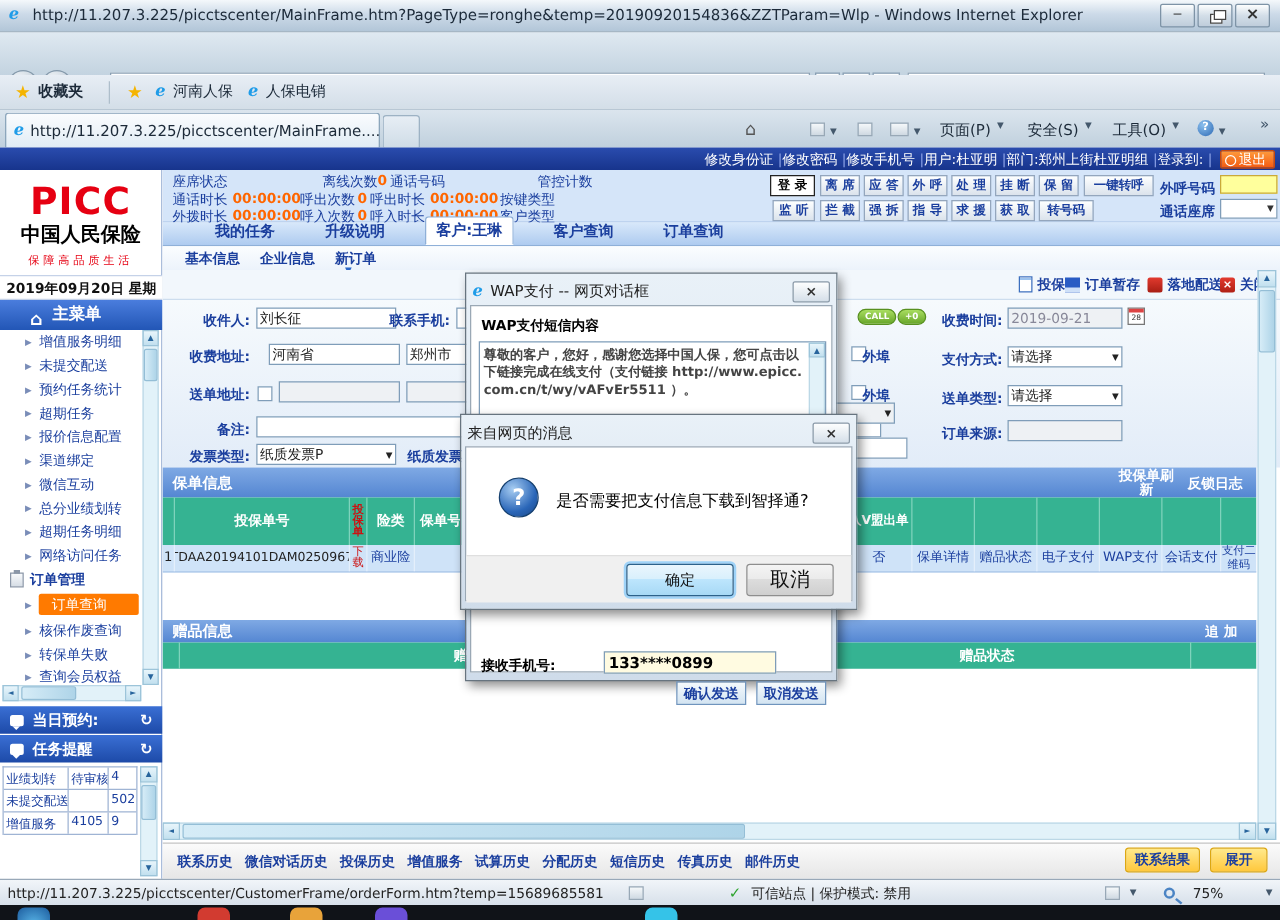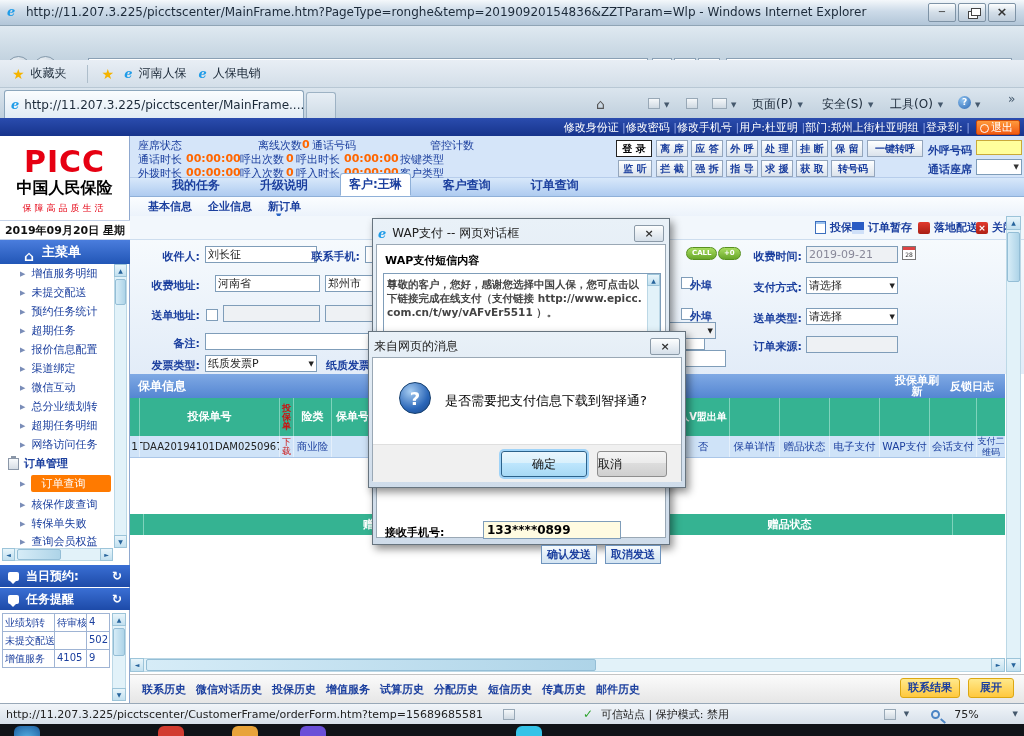--- a/index.html
+++ b/index.html
@@ -33,21 +33,21 @@
 .searchbox input{flex:1;border:0;outline:0;font-style:italic;color:#777;font-size:12px;font-family:inherit;background:transparent}
 .mag{width:9px;height:9px;border:2px solid #5a githubbb;border:2px solid #4b84c4;border-radius:50%;position:relative;margin-right:6px}
 .mag::after{content:"";position:absolute;left:7px;top:8px;width:6px;height:2px;background:#4b84c4;transform:rotate(40deg)}
 #favbar{left:0;top:60px;width:1024px;height:28px;background:linear-gradient(#e8eef5,#d3dee8);border-bottom:1px solid #b8c7d4;display:flex;align-items:center}
 .star{color:#f5b400;font-size:14px}
 .star::before{content:"★"}
 .favlnk{color:#1c2a39;margin-left:6px}
 #tabrow{left:0;top:88px;width:1024px;height:30px;background:linear-gradient(#dbe5ee,#c0d0dd)}
 .tab-active{left:4px;top:90px;width:300px;height:28px;background:linear-gradient(#fafcfe,#e1ecf5);border:1px solid #8ca6bc;border-bottom:0;border-radius:3px 3px 0 0;display:flex;align-items:center;gap:5px;padding:0 6px;font-size:12px;color:#1c2a39}
 .tab-stub{left:306px;top:92px;width:30px;height:26px;background:linear-gradient(#e7eef5,#cfdce6);border:1px solid #9db2c4;border-bottom:0;border-radius:3px 3px 0 0}
-.cmditem{color:#1c2a39;font-size:12px;display:flex;align-items:center;gap:5px}
+.cmditem{color:#1c2a39;font-size:12px;display:flex;gap:5px}
 .tridown{font-size:7px;color:#44586c}
 .tridown::before{content:"▼"}
 .homeico::before{content:"⌂";font-size:14px;color:#555}
 .grayico{display:inline-block;width:12px;height:11px;border:1px solid #98a8b6;background:linear-gradient(#f5f8fa,#cfd9e2)}
 .helpico{display:inline-block;width:13px;height:13px;border-radius:50%;background:radial-gradient(circle at 35% 30%,#8cc0ee,#2d69b4);color:#fff;font-size:9px;font-weight:bold;text-align:center;line-height:13px}
 .helpico::before{content:"?"}
 .chev::before{content:"»";color:#44586c}
 
 #userbar{left:0;top:118px;width:1024px;height:18px;background:linear-gradient(#2a4cae,#17348c);display:flex;align-items:center;justify-content:flex-end;padding-right:4px}
 #userbar .lnk{color:#fff;font-size:11px;white-space:nowrap}
@@ -130,21 +130,21 @@
 .ybtn{position:absolute;height:20px;background:linear-gradient(#ffe98c,#ffc83d);border:1px solid #dca712;border-radius:3px;color:#1b3f9e;font-size:11px;font-weight:bold;text-align:center;line-height:18px}
 
 .dlg{position:absolute;background:linear-gradient(#e9f1f8,#cfdcea);border:1px solid #67747f;box-shadow:3px 4px 8px rgba(0,0,0,.45);padding:3px}
 .dlg-title{height:22px;display:flex;align-items:center;gap:6px;padding:0 2px;color:#222;font-size:12px}
 .dlg-close{margin-left:auto;width:30px;height:17px;border:1px solid #8b9aa8;border-radius:2px;background:linear-gradient(#fdfefe,#d5dfe9);text-align:center;line-height:15px;font-size:11px;font-weight:bold;color:#333}
 .dlg-close::before{content:"×"}
 .dlg-body{background:#fff;border:1px solid #9aa8b5;position:relative}
 .qicon{position:absolute;width:32px;height:32px;border-radius:50%;background:radial-gradient(circle at 35% 28%,#a7cdf2,#2a66b8 62%,#1b4584);border:1px solid #16406f;color:#fff;font-weight:bold;font-size:18px;line-height:31px;text-align:center}
 .qicon::before{content:"?"}
 .btn-ok{position:absolute;background:linear-gradient(#eaf6fd,#d9f0fc 45%,#bee6fd 46%,#a7d9f5);border:1px solid #2c628b;border-radius:3px;box-shadow:0 0 0 2px #9fd3f8;font-size:12px;color:#111;text-align:center}
-.btn-gray{position:absolute;background:linear-gradient(#f4f4f4,#ebebeb 45%,#dddddd 46%,#cfcfcf);border:1px solid #8e8e8e;border-radius:3px;font-size:12px;color:#111;text-align:left}
+.btn-gray{position:absolute;background:linear-gradient(#f4f4f4,#ebebeb 45%,#dddddd 46%,#cfcfcf);border:1px solid #8e8e8e;border-radius:3px;font-size:16px;color:#111;text-align:center}
 .btn-blue{position:absolute;background:linear-gradient(#f5fafd,#d3e4f2);border:1px solid #6f94bd;font-size:11px;font-weight:bold;color:#1b3f9e;text-align:center}
 
 #statusbar{left:0;top:703px;width:1024px;height:21px;background:linear-gradient(#f1f5f9,#d7e0ea);border-top:1px solid #98a8b8;display:flex;align-items:center;padding:0 6px;gap:8px}
 #statusbar .txt{font-size:11px;color:#222;white-space:nowrap}
 .greencheck{color:#2da32d;font-weight:bold}
 .greencheck::before{content:"✓"}
 #taskbar{left:0;top:724px;width:1024px;height:12px;background:#101318}
 .tico{position:absolute;top:2px;width:26px;height:14px;border-radius:6px 6px 0 0}
 </style>
 </head>
@@ -174,21 +174,21 @@
     <div class="abs sqbtn stopx" style="left:698px;top:32px;width:22px"></div>
     <div class="abs searchbox">
       <input placeholder="Bing" style="">
       <span class="mag"></span>
       <span class="tridown"></span>
     </div>
   </div>
 
   <div class="abs" id="favbar">
     <span class="star" style="margin-left:12px"></span>
-    <span class="favlnk" style="font-weight:normal">收藏夹</span>
+    <span class="favlnk" style="font-weight:bold">收藏夹</span>
     <span style="width:1px;height:18px;background:#aebecb;margin:0 14px 0 20px"></span>
     <span class="star"></span>
     <span class="eicon" style="margin-left:10px"></span>
     <span class="favlnk">河南人保</span>
     <span class="eicon" style="margin-left:12px"></span>
     <span class="favlnk">人保电销</span>
   </div>
 
   <div class="abs" id="tabrow">
     <span class="abs tridown" style="left:618px;top:100px"></span>
@@ -506,20 +506,24 @@
       <div class="c" style="width:259px"></div>
       <div class="c" style="width:53px">否</div>
       <div class="c" style="width:50px">保单详情</div>
       <div class="c" style="width:50px">赠品状态</div>
       <div class="c" style="width:50px">电子支付</div>
       <div class="c" style="width:50px">WAP支付</div>
       <div class="c" style="width:47px">会话支付</div>
       <div class="c" style="width:28px;border-right:0;font-size:9px">支付二维码</div>
     </div>
 
+    <div class="secbar" style="left:0;top:360px;height:18px">
+      <span>赠品信息</span>
+      <span class="rlink" style="margin-left:auto;width:40px">追 加</span>
+    </div>
     <div class="gh" style="top:378px;height:21px">
       <div class="c" style="width:14px"></div>
       <div class="c" style="flex:1">赠品名称</div>
       <div class="c" style="width:326px">赠品状态</div>
       <div class="c" style="width:52px;border-right:0"></div>
     </div>
 
     <div class="abs sb-track" style="left:876px;top:80px;width:15px;height:456px"></div>
     <div class="abs sb-btn" style="left:876px;top:80px;width:15px;height:14px">▲</div>
     <div class="abs sb-thumb" style="left:877px;top:96px;width:13px;height:50px"></div>

